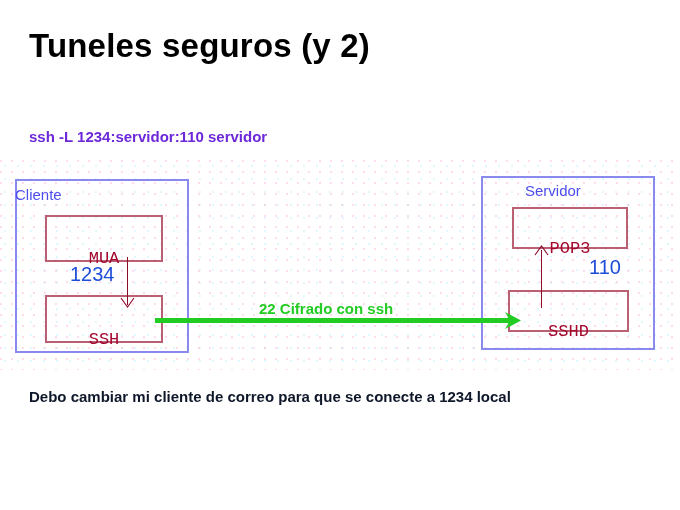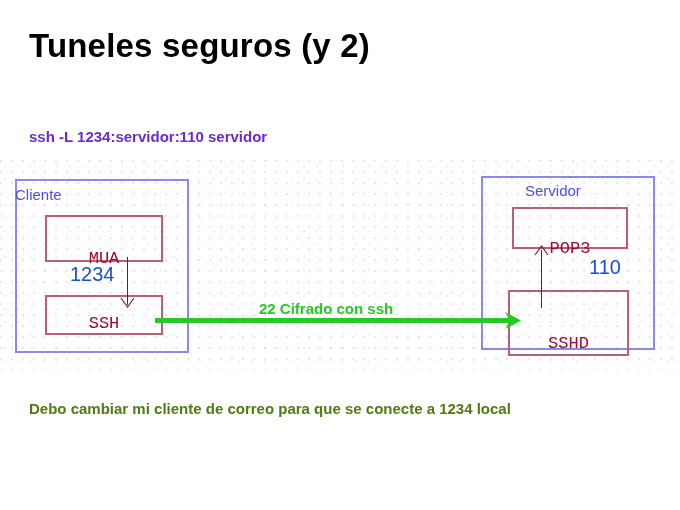--- a/index.html
+++ b/index.html
@@ -38,25 +38,25 @@
     font-weight: bold;
     font-size: 15px;
     color: #6d28d9;
     white-space: nowrap;
   }
 
   
   #bottom-note {
     position: absolute;
     left: 29px;
-    top: 400px;
-    font-family: "Liberation Sans", sans-serif;
-    font-weight: bold;
-    font-size: 15px;
-    color: #4d7c0f;
+    top: 388px;
+    font-family: "Liberation Sans", sans-serif;
+    font-weight: bold;
+    font-size: 15px;
+    color: #0f172a;
     white-space: nowrap;
   }
 
   
   #diagram {
     position: absolute;
     left: 0;
     top: 160px;
     width: 680px;
     height: 210px;
@@ -108,23 +108,23 @@
   }
   .service-label {
     font-family: Liberation Mono, monospace;
     font-size: 17px;
     color: #a3072c;
     white-space: nowrap;
     margin-top: 40px;
   }
 
   #mua-box  { left: 45px;  top: 55px;  width: 118px; height: 47px; }
-  #ssh-box  { left: 45px;  top: 135px; width: 118px; height: 40px; align-items: flex-end; }
+  #ssh-box  { left: 45px;  top: 135px; width: 118px; height: 48px; }
   #pop3-box { left: 512px; top: 47px;  width: 116px; height: 42px; }
-  #sshd-box { left: 508px; top: 130px; width: 121px; height: 66px; }
+  #sshd-box { left: 508px; top: 130px; width: 121px; height: 42px; }
 
   
   .port-arrow-line {
     position: absolute;
     width: 1px;
     background: #8d0b29;
   }
   #client-arrow-line { left: 127px; top: 97px;  height: 48px; }
   #server-arrow-line { left: 541px; top: 90px;  height: 58px; }
 

